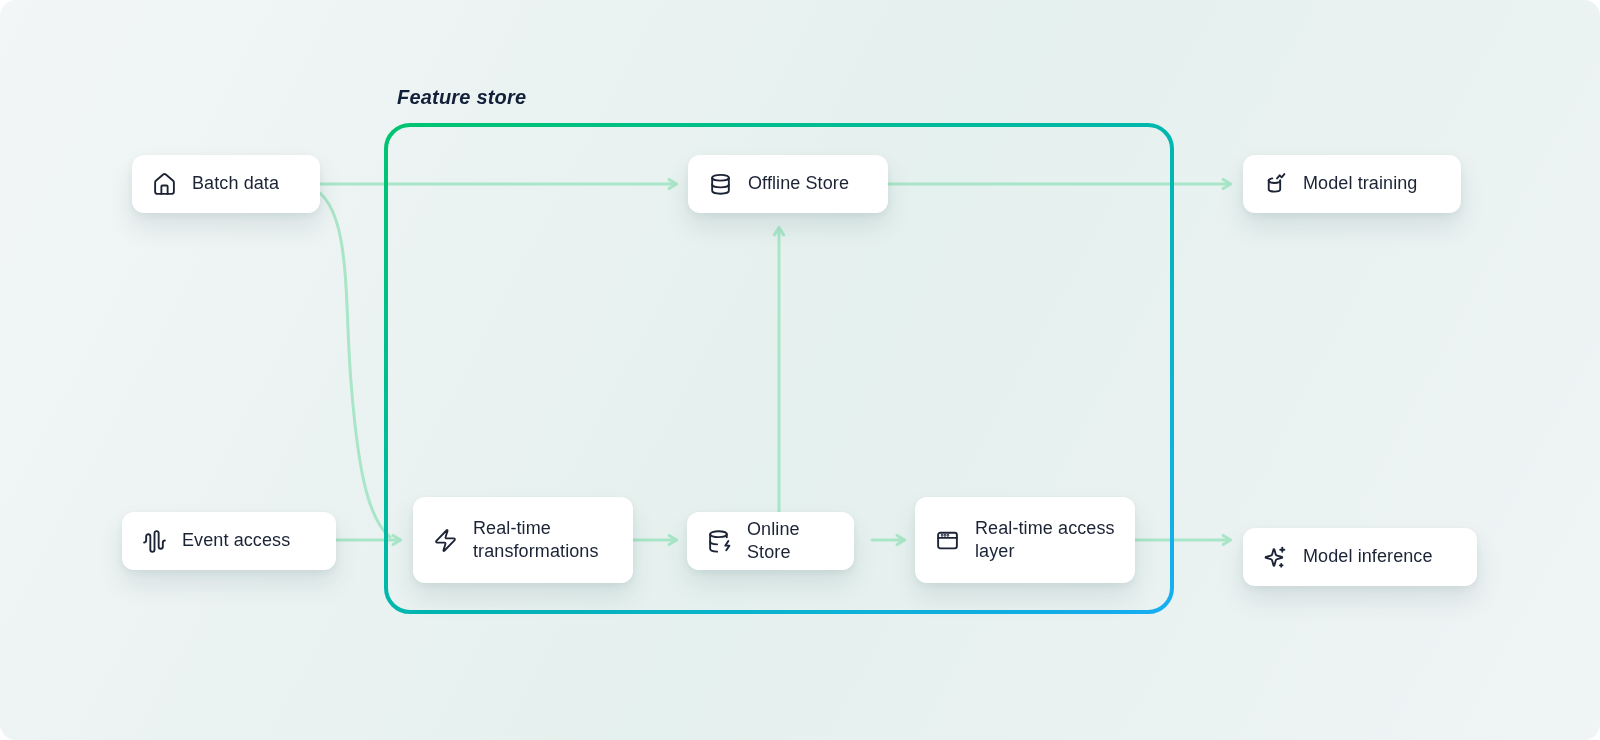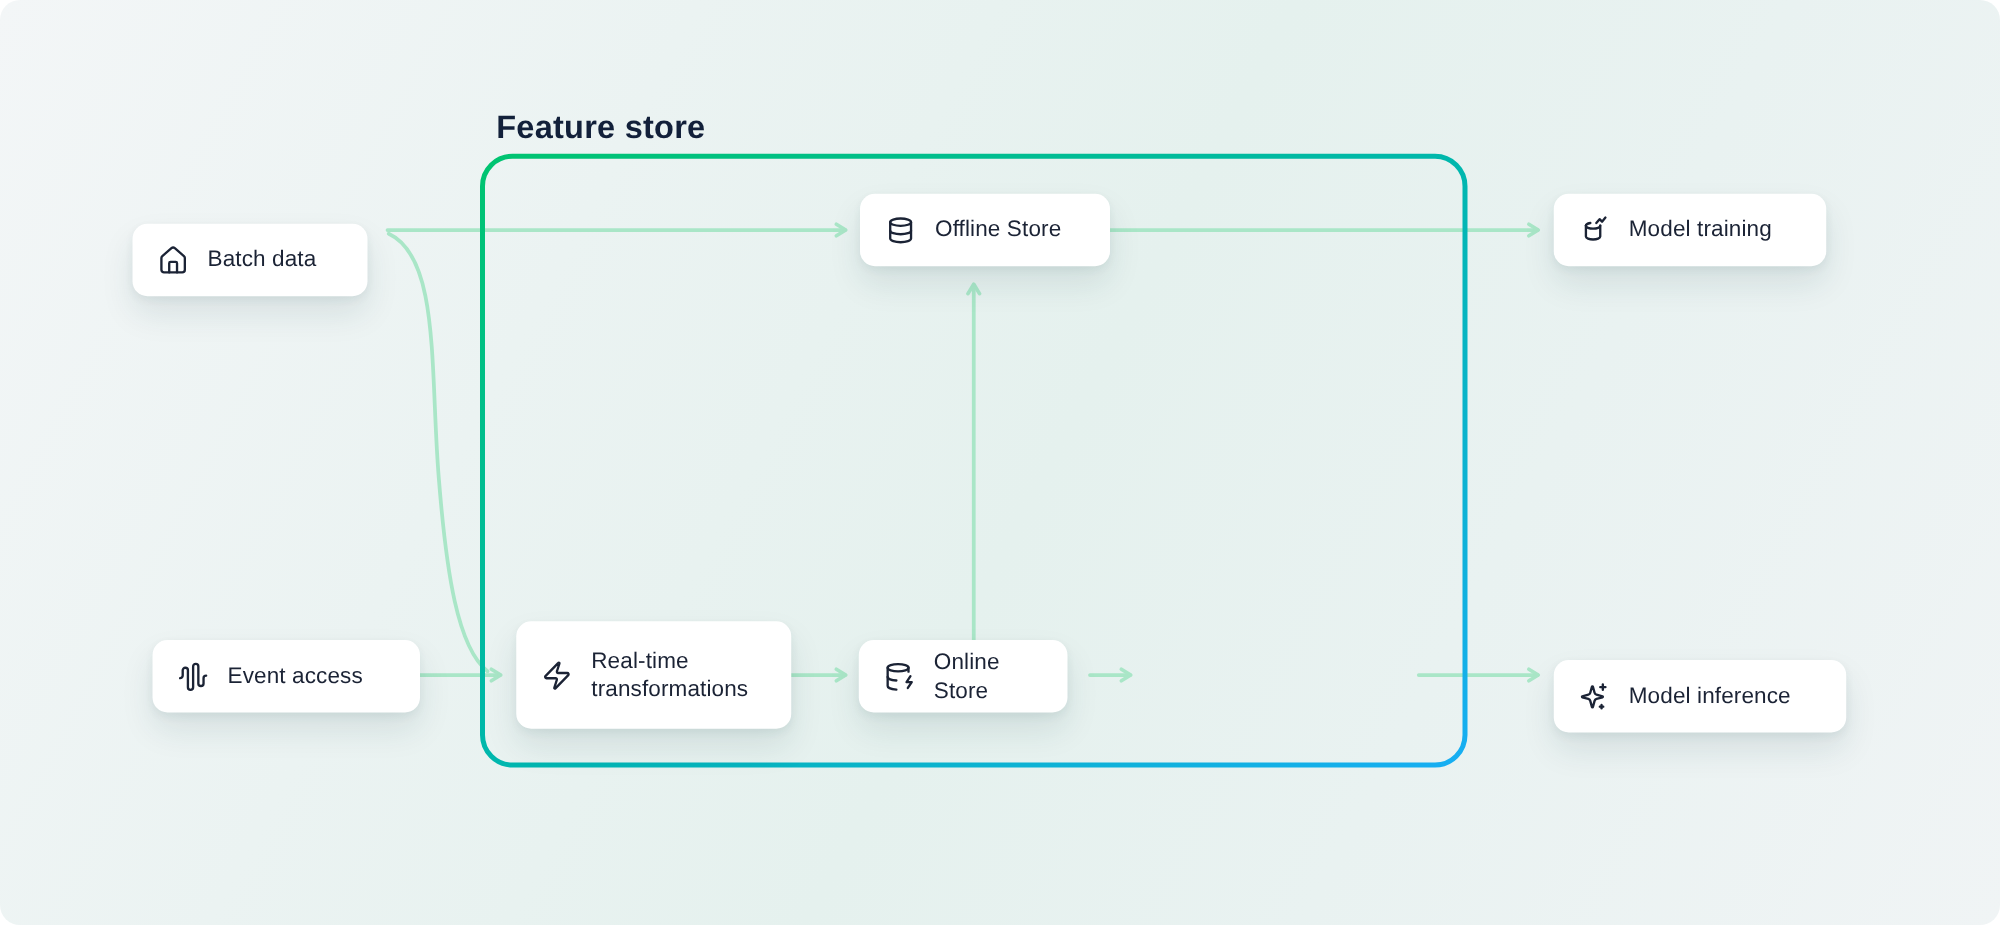--- a/index.html
+++ b/index.html
@@ -7,36 +7,36 @@
   .canvas{
     position:relative;
     width:1600px;height:740px;
     background:linear-gradient(118deg,#f3f6f7 0%,#ebf3f2 28%,#e5f1ee 52%,#e9f2f1 72%,#f0f4f5 100%);
     border-radius:16px;
     overflow:hidden;
   }
   .edges-layer{position:absolute;inset:0;pointer-events:none;}
   .group-title{
     position:absolute;left:397px;top:86px;
-    font-size:26px;font-weight:700;color:#12203a;letter-spacing:.2px;
+    font-size:20px;font-weight:700;color:#12203a;letter-spacing:.2px;font-style:italic;
   }
   .node{
     position:absolute;box-sizing:border-box;
     display:flex;align-items:center;gap:15px;
     background:#ffffff;border-radius:12px;
     padding:0 20px;
     box-shadow:0 14px 26px rgba(24,60,72,.10),0 3px 7px rgba(24,60,72,.06);
     color:#1b2335;font-size:18px;font-weight:500;
   }
   .node .label{line-height:1.3;letter-spacing:.1px;}
   .node--tall .label{max-width:152px;}
   .icon{display:flex;align-items:center;justify-content:center;flex:0 0 auto;color:#1b2335;}
   .icon svg{width:25px;height:25px;stroke:#1b2335;fill:none;stroke-width:1.8;stroke-linecap:round;stroke-linejoin:round;}
   
-  .n-batch{left:106px;top:155px;width:188px;height:58px;margin-top:24px;}
+  .n-batch{left:132px;top:155px;width:188px;height:58px;}
   .n-events{left:122px;top:512px;width:214px;height:58px;}
   .n-transforms{left:413px;top:497px;width:220px;height:86px;}
   .n-offline{left:688px;top:155px;width:200px;height:58px;}
   .n-online{left:687px;top:512px;width:167px;height:58px;}
   .n-access{left:915px;top:497px;width:220px;height:86px;}
   .n-training{left:1243px;top:155px;width:218px;height:58px;border-radius:12px;}
   .n-inference{left:1243px;top:528px;width:234px;height:58px;}
 </style>
 </head>
 <body>
@@ -116,20 +116,32 @@
         <ellipse cx="11" cy="5" rx="8" ry="2.8"></ellipse>
         <path d="M3 5v14c0 1.4 2.9 2.57 6.7 2.78"></path>
         <path d="M3 12c0 1.4 2.9 2.57 6.7 2.78"></path>
         <path d="M19 5v3"></path>
         <path d="m20.5 11.5-3 4.5h4l-3 4.5"></path>
       </svg>
     </span>
     <span class="label">Online Store</span>
   </div>
 
+  <div class="node node--tall n-access">
+    <span class="icon">
+      <svg viewBox="0 0 24 24">
+        <rect x="3" y="4.5" width="18" height="15" rx="2"></rect>
+        <path d="M3 9.5h18"></path>
+        <circle cx="6.8" cy="7" r="0.4" fill="#1b2335"></circle>
+        <circle cx="9.6" cy="7" r="0.4" fill="#1b2335"></circle>
+        <circle cx="12.4" cy="7" r="0.4" fill="#1b2335"></circle>
+      </svg>
+    </span>
+    <span class="label">Real-time access layer</span>
+  </div>
 
   <div class="node n-training">
     <span class="icon">
       <svg viewBox="0 0 24 24">
         <path d="M5.5 8.2a5.5 2.3 0 0 0 11 0"></path>
         <path d="M5.5 8.2c0-.9 1.4-1.7 3.4-2.05"></path>
         <path d="M5.5 8.2v8.3a5.5 2.3 0 0 0 11 0V8.2"></path>
         <path d="M13.5 6.2 16 3.2l1.9 1.9L20.5 2"></path>
       </svg>
     </span>

